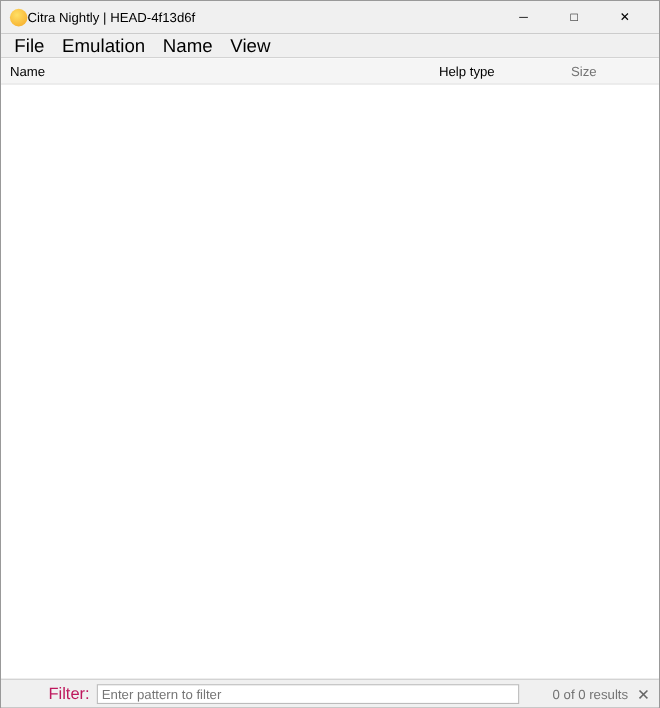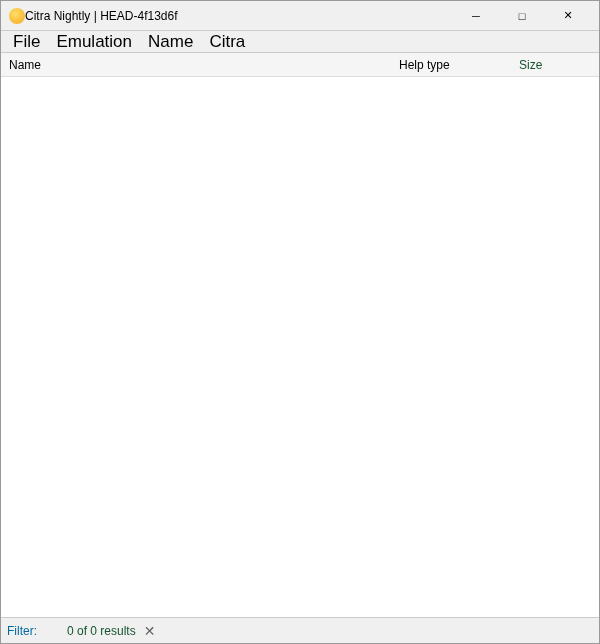--- a/index.html
+++ b/index.html
@@ -109,21 +109,21 @@
     .col-filetype {
       width: 120px;
       font-size: 12px;
       color: #000;
       font-weight: normal;
     }
 
     .col-size {
       width: 80px;
       font-size: 12px;
-      color: #14532d;
+      color: #737373;
       font-weight: normal;
     }
 
     .game-list {
       flex: 1;
       background: #fff;
       overflow-y: auto;
     }
 
     .status-bar {
@@ -131,39 +131,40 @@
       background: #f0f0f0;
       border-top: 1px solid #ccc;
       display: flex;
       align-items: center;
       padding: 0 6px;
       flex-shrink: 0;
       gap: 6px;
     }
 
     .filter-label {
-      font-size: 12px;
-      color: #0369a1;
-      flex-shrink: 0;
+      font-size: 15px;
+      color: #be185d;
+      flex-shrink: 0;
+      margin-left: 37px;
     }
 
     .filter-input {
       flex: 1;
       height: 18px;
       border: 1px solid #bbb;
       padding: 0 4px;
       font-size: 12px;
       font-family: inherit;
       background: #fff;
       color: #666;
     }
 
     .results-count {
       font-size: 12px;
-      color: #14532d;
+      color: #737373;
       flex-shrink: 0;
       margin-left: 24px;
     }
 
     .clear-filter-btn {
       width: 16px;
       height: 16px;
       border: none;
       background: transparent;
       cursor: pointer;
@@ -197,34 +198,35 @@
       <button class="window-control-btn">─</button>
       <button class="window-control-btn">□</button>
       <button class="window-control-btn close">✕</button>
     </div>
   </div>
 
   <div class="menu-bar">
     <div class="menu-item">File</div>
     <div class="menu-item">Emulation</div>
     <div class="menu-item">Name</div>
-    <div class="menu-item">Citra</div>
+    <div class="menu-item">View</div>
   </div>
 
   <div class="content-area">
 
     <div class="column-headers">
       <span class="col-name">Name</span>
       <span class="col-filetype">Help type</span>
       <span class="col-size">Size</span>
     </div>
 
     <div class="game-list"></div>
 
   </div>
 
   <div class="status-bar">
     <span class="filter-label">Filter:</span>
+    <input class="filter-input" type="text" placeholder="Enter pattern to filter" style="">
     <span class="results-count">0 of 0 results</span>
     <button class="clear-filter-btn">✕</button>
   </div>
 
 </div>
 
 </body></html>

